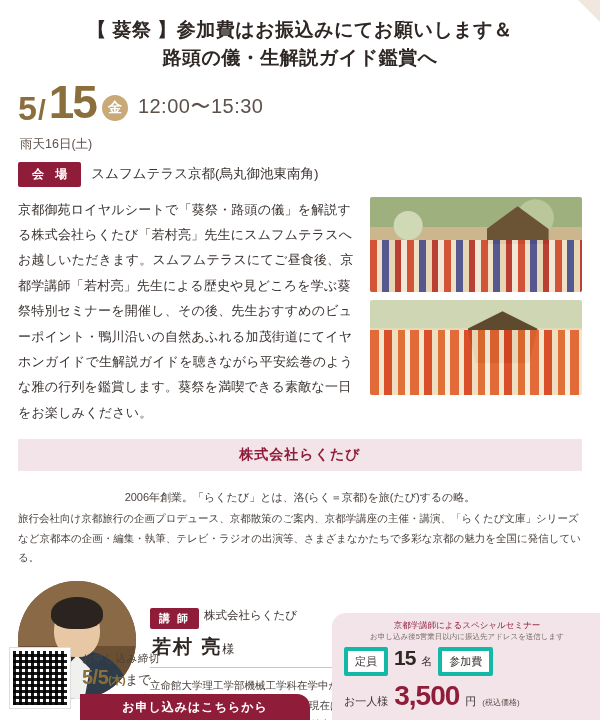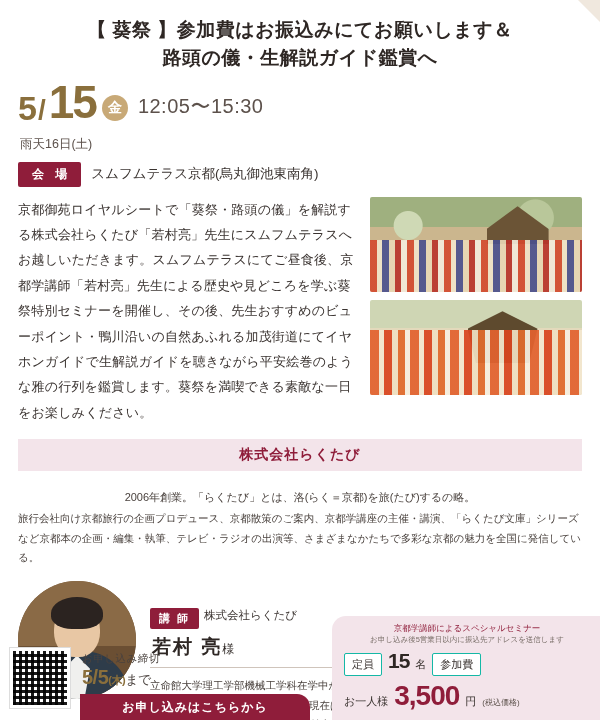--- a/index.html
+++ b/index.html
@@ -295,21 +295,21 @@
     padding: 6px 10px 8px 12px;
     border-radius: 14px 0 0 0;
   }
   .note1 { font-size: 8.5px; color: #8f1d3a; text-align: center; line-height: 1.5; }
   .note2 { font-size: 7.5px; color: #7a6f69; text-align: center; line-height: 1.4; }
   .fee-row {
     display: flex; align-items: baseline; gap: 6px;
     margin-top: 4px;
   }
   .pill {
-    background: #ffffff; border: 1px solid #14b8a6;
+    background: #ffffff; border: 4px solid #14b8a6;
     font-size: 11px; color: #3a3330;
     padding: 3px 7px; border-radius: 2px;
   }
   .big-num { font-size: 21px; font-weight: bold; color: #2e2724; letter-spacing: -1px; }
   .unit { font-size: 11px; color: #3a3330; }
   .price { font-size: 28px; font-weight: bold; color: #8f1d3a; letter-spacing: -1px; }
   .tax { font-size: 8px; color: #5c514b; }
 
   .corner-fold {
     position: absolute; right: 0; top: 0;
@@ -326,21 +326,21 @@
   <div class="title-line">路頭の儀・生解説ガイド鑑賞へ</div>
 </div>
 
 <div class="info-row">
   <div class="left-col">
     <div class="date-line">
       <span class="date-month">5</span>
       <span class="date-slash">/</span>
       <span class="date-day">15</span>
       <span class="date-dow">金</span>
-      <span class="time-text">12:05〜15:30</span>
+      <span class="time-text">12:00〜15:30</span>
     </div>
     <div class="rain-text">雨天16日(土)</div>
     <div class="venue-row">
       <span class="venue-tag">会 場</span>
       <span class="venue-name">スムフムテラス京都(烏丸御池東南角)</span>
     </div>
   </div>
   <div class="right-col"></div>
 </div>
 

